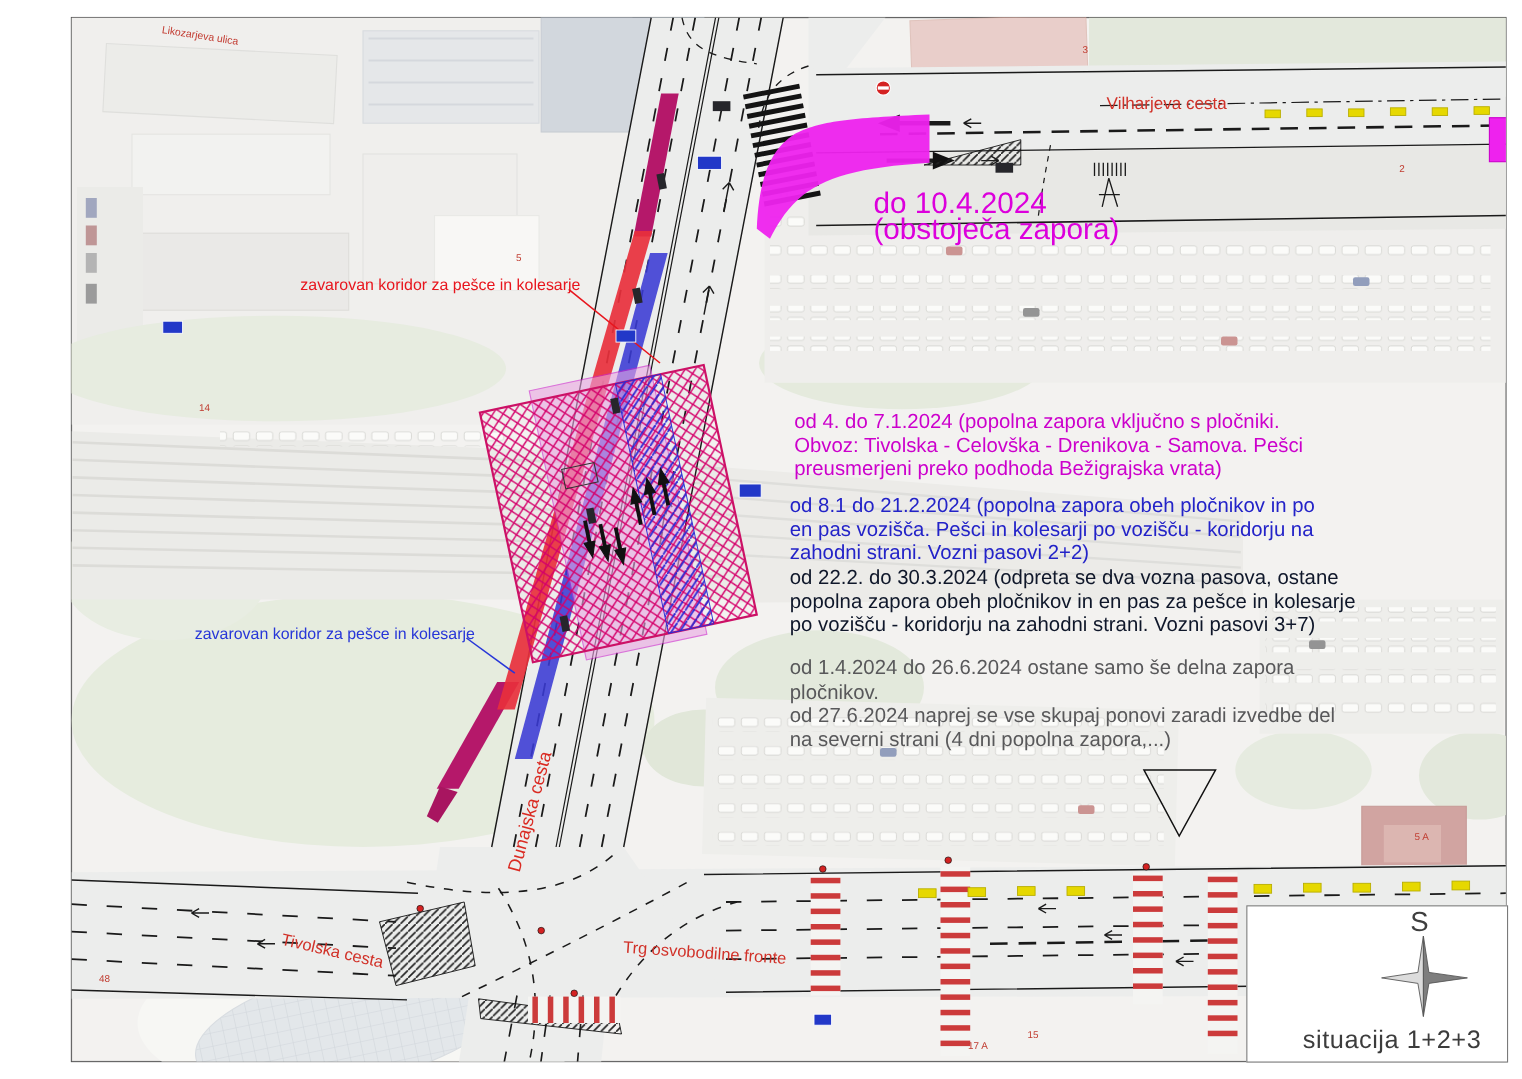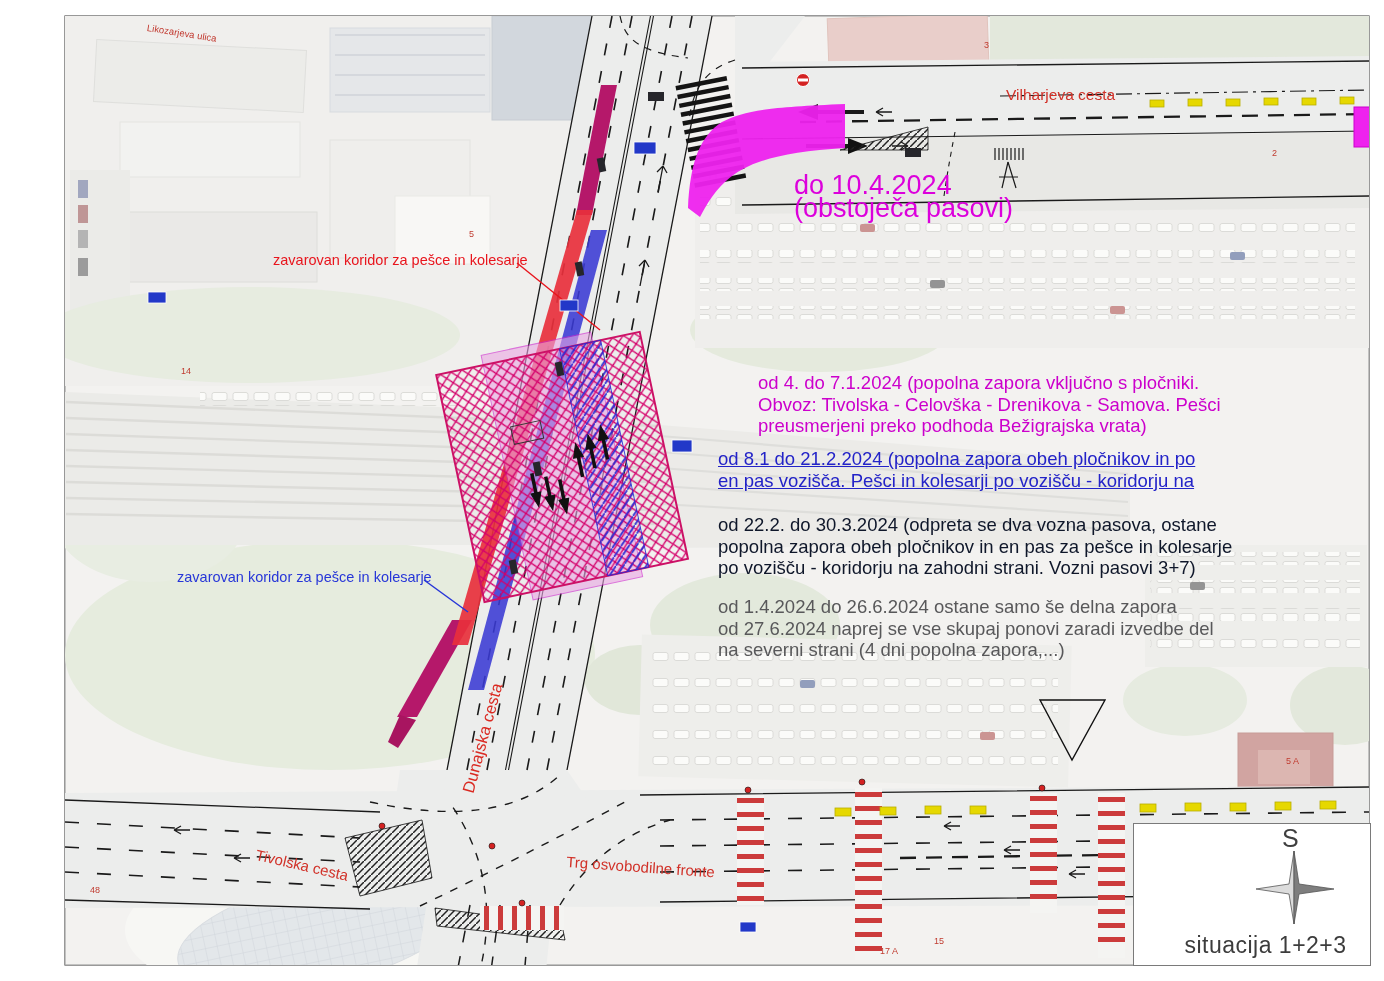--- a/index.html
+++ b/index.html
@@ -12,22 +12,22 @@
   .lbl-vilharjeva{left:1006px;top:86px;font-size:15.5px;color:#d13128;}
   .lbl-dunajska{left:468px;top:783px;font-size:16.5px;color:#da2a22;transform:rotate(-75deg);transform-origin:0 50%;}
   .lbl-tivolska{left:258px;top:846px;font-size:15px;color:#d13128;transform:rotate(13deg);transform-origin:0 0;}
   .lbl-trg{left:567px;top:853px;font-size:15px;color:#d13128;transform:rotate(4deg);transform-origin:0 0;}
   
   .lbl-kor-red{left:273px;top:252px;font-size:14.5px;color:#e8151d;}
   .lbl-kor-blue{left:177px;top:569px;font-size:14.5px;color:#2736d8;}
   
   .para{position:absolute;z-index:5;font-size:18.5px;line-height:21.5px;white-space:nowrap;}
   .para-existing{left:794px;top:174px;font-size:27px;line-height:23px;color:#dc00dc;}
-  .para-p1{left:722px;top:372px;color:#cc00cc;margin-left:36px;}
-  .para-p2{left:718px;top:448px;color:#2323c8;text-decoration:underline;}
+  .para-p1{left:722px;top:372px;color:#cc00cc;}
+  .para-p2{left:718px;top:448px;color:#2323c8;}
   .para-p3{left:718px;top:514px;color:#0f172a;}
   .para-p4{left:718px;top:596px;color:#58585a;}
   
   .parcel{position:absolute;font-size:9px;color:#c03c30;z-index:4;}
   .pc0{left:469px;top:229px;} .pc1{left:984px;top:40px;} .pc2{left:181px;top:366px;}
   .pc3{left:1272px;top:148px;} .pc4{left:1286px;top:756px;} .pc5{left:880px;top:946px;}
   .pc6{left:934px;top:936px;text-align:center;} .pc7{left:90px;top:885px;}
   
   .legend{position:absolute;left:1133px;top:823px;width:236px;height:141px;background:#fff;
           border:1px solid #7a7a7a;z-index:6;}
@@ -393,42 +393,44 @@
   <div class="lbl lbl-vilharjeva">Vilharjeva cesta</div>
   <div class="lbl lbl-dunajska">Dunajska cesta</div>
   <div class="lbl lbl-tivolska">Tivolska cesta</div>
   <div class="lbl lbl-trg">Trg osvobodilne fronte</div>
 
   <div class="lbl lbl-kor-red">zavarovan koridor za pešce in kolesarje</div>
   <div class="lbl lbl-kor-blue">zavarovan koridor za pešce in kolesarje</div>
 
   <div class="para para-existing">
     <div>do 10.4.2024</div>
-    <div>(obstoječa pasovi)</div>
+    <div>(obstoječa zapora)</div>
   </div>
 
   <div class="para para-p1">
     <div>od 4. do 7.1.2024 (popolna zapora vključno s pločniki.</div>
     <div>Obvoz: Tivolska - Celovška - Drenikova - Samova. Pešci</div>
     <div>preusmerjeni preko podhoda Bežigrajska vrata)</div>
   </div>
 
   <div class="para para-p2">
     <div>od 8.1 do 21.2.2024 (popolna zapora obeh pločnikov in po</div>
     <div>en pas vozišča. Pešci in kolesarji po vozišču - koridorju na</div>
+    <div>zahodni strani. Vozni pasovi 2+2)</div>
   </div>
 
   <div class="para para-p3">
     <div>od 22.2. do 30.3.2024 (odpreta se dva vozna pasova, ostane</div>
     <div>popolna zapora obeh pločnikov in en pas za pešce in kolesarje</div>
     <div>po vozišču - koridorju na zahodni strani. Vozni pasovi 3+7)</div>
   </div>
 
   <div class="para para-p4">
     <div>od 1.4.2024 do 26.6.2024 ostane samo še delna zapora</div>
+    <div>pločnikov.</div>
     <div>od 27.6.2024 naprej se vse skupaj ponovi zaradi izvedbe del</div>
     <div>na severni strani (4 dni popolna zapora,...)</div>
   </div>
 
   <span class="parcel pc0">5</span>
   <span class="parcel pc1">3</span>
   <span class="parcel pc2">14</span>
   <span class="parcel pc3">2</span>
   <span class="parcel pc4">5 A</span>
   <span class="parcel pc5">17 A</span>

